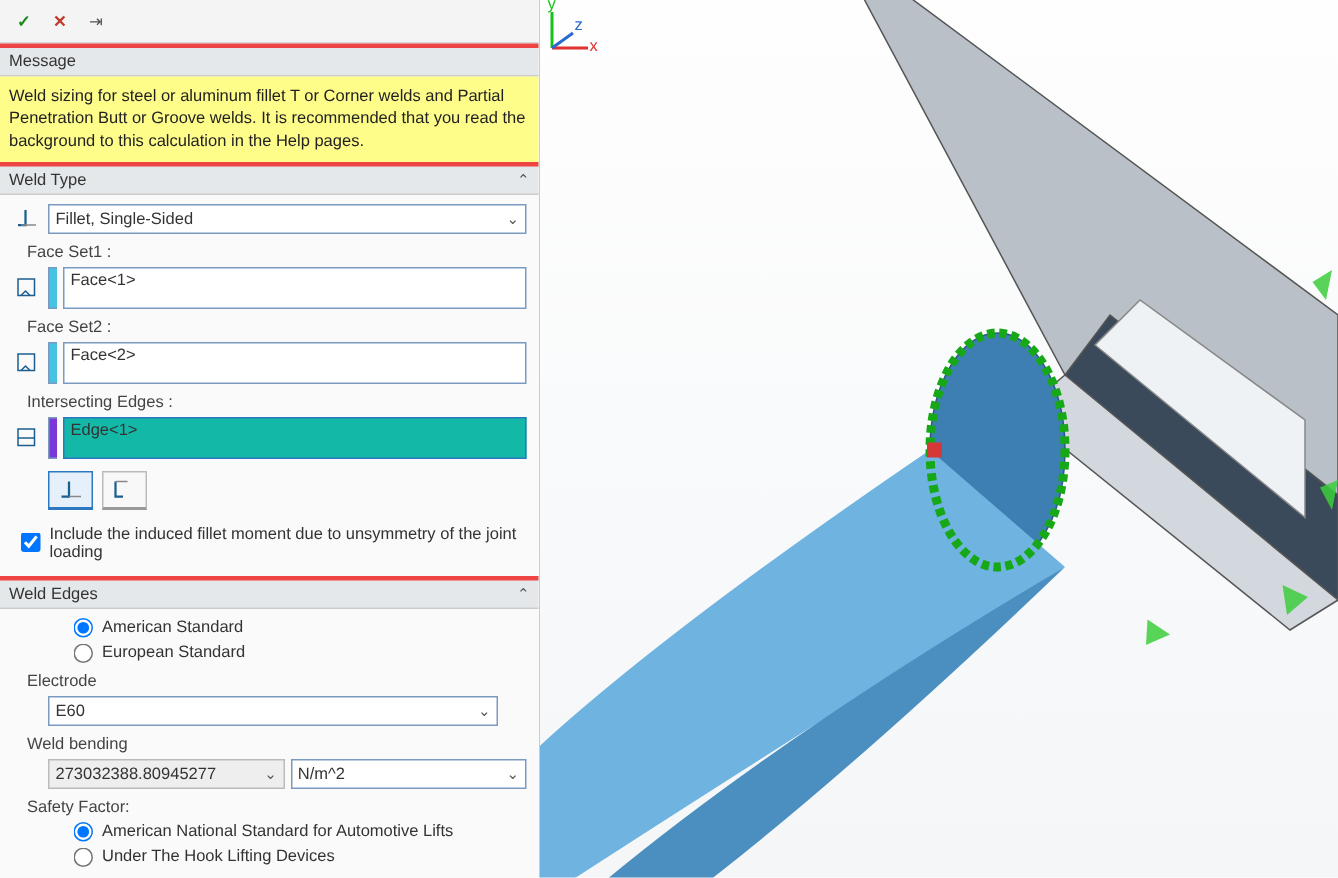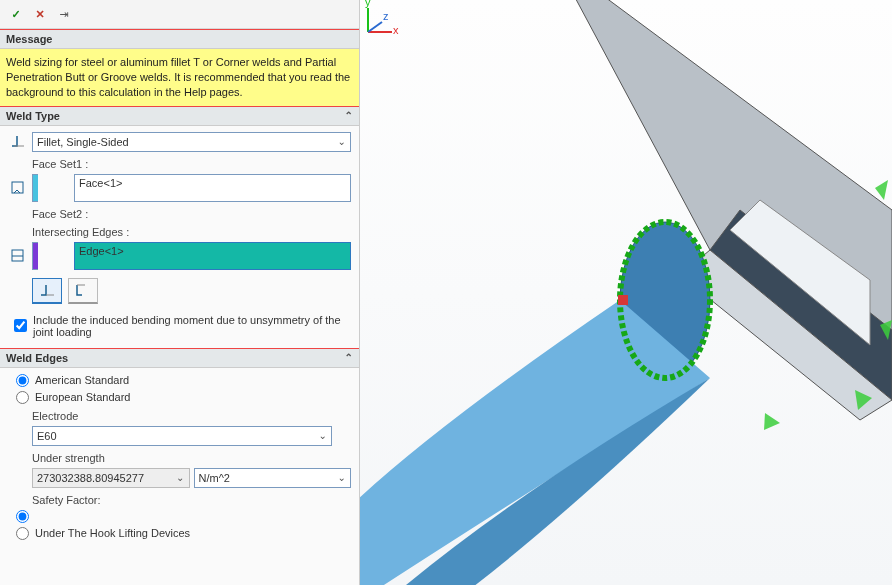--- a/index.html
+++ b/index.html
@@ -3,44 +3,44 @@
 <meta charset="utf-8">
 <style>
   * { box-sizing: border-box; margin: 0; padding: 0; font-family: "Segoe UI", Tahoma, sans-serif; font-size: 11px; color: #333; }
   body { width: 892px; height: 585px; display: flex; background: #fff; overflow: hidden; }
   .panel { width: 360px; height: 100%; border-right: 1px solid #ccc; display: flex; flex-direction: column; background: #fafafa; overflow-y: auto; }
   .canvas { flex: 1; background: linear-gradient(#fefefe,#f4f6f8); position: relative; }
 
   .toolbar { display: flex; align-items: center; gap: 8px; padding: 6px 8px; border-bottom: 1px solid #d8d8d8; background: #f4f4f4; }
   .toolbar .tb { width: 16px; height: 16px; display: flex; align-items: center; justify-content: center; cursor: pointer; }
 
-  .sect-head { background: #e4e8ea; border-top: 1px solid #ef4444; border-bottom: 1px solid #ccc; padding: 3px 6px; display: flex; justify-content: space-between; align-items: center; font-weight: 700; color: #1d567f; }
+  .sect-head { background: #e4e8ea; border-top: 3px solid #ef4444; border-bottom: 1px solid #ccc; padding: 3px 6px; display: flex; justify-content: space-between; align-items: center; font-weight: 400; color: #1d567f; }
   .sect-head .chev { color: #555; font-size: 10px; }
 
   .message-box { background: #fffd8a; padding: 6px 6px; font-size: 11px; line-height: 1.35; color: #222; }
 
   .sect-body { padding: 6px 8px 10px 8px; display: flex; flex-direction: column; gap: 4px; }
 
   .row { display: flex; gap: 4px; align-items: center; }
   .icon-slot { width: 20px; height: 20px; display: flex; align-items: center; justify-content: center; }
-  .field-label { margin-left: 24px; margin-top: 2px; color: #444; }
+  .field-label { margin-left: 10px; margin-top: 2px; color: #444; }
 
   .dropdown, .textfield, .select-list {
     flex: 1; background: #fff; border: 1px solid #7a9abf; height: 20px; padding: 1px 4px; display: flex; align-items: center; justify-content: space-between;
   }
   .dropdown.readonly { background:#eee; color:#777; border-color:#bbb; }
   .dropdown .caret { color:#555; font-size:10px; }
 
-  .select-list { height: 28px; align-items:flex-start; padding-top:2px;margin-left:32px; }
+  .select-list { height: 28px; align-items:flex-start; padding-top:2px; }
   .select-list.blue-border { border-color:#2c78c0; }
   .stripe { width:6px; align-self:stretch; border:1px solid #7a9abf; border-right:none; }
   .stripe.cyan { background:#47c2e0; }
   .stripe.purple { background:#7a39d6; }
 
-  .radio-row, .check-row { display:flex; align-items:center; gap:6px; margin-left:8px; }
+  .radio-row, .check-row { display:flex; align-items:center; gap:6px; margin-left:41px; }
   .radio-row input, .check-row input { margin:0; }
 
   .orient-btns { display:flex; gap:6px; margin-left:24px; margin-top:4px; }
   .orient-btn { width:30px; height:26px; background:#f8f8f8; border:1px solid #bbb; border-bottom:2px solid #999; display:flex; align-items:center; justify-content:center; cursor:pointer; }
   .orient-btn.active { background:#e6f0fb; border-color:#2c78c0; }
 
   .strength-row { display:flex; gap:4px; margin-left:24px; align-items:center; }
   .strength-row .val { width:150px; }
   .strength-row .unit { width:130px; }
 
@@ -89,20 +89,32 @@
             <path d="M4 13l3-3 3 3" stroke="#1a5f8f" fill="none"></path>
           </svg>
       </div>
       <div class="stripe cyan"></div>
       <div class="select-list">
         <span>Face&lt;1&gt;</span>
       </div>
     </div>
 
     <div class="field-label">Face Set2 :</div>
+    <div class="row">
+      <div class="icon-slot">
+        <svg width="16" height="16">
+            <rect x="2" y="2" width="11" height="11" fill="none" stroke="#1a5f8f"></rect>
+            <path d="M4 13l3-3 3 3" stroke="#1a5f8f" fill="none"></path>
+          </svg>
+      </div>
+      <div class="stripe cyan"></div>
+      <div class="select-list">
+        <span>Face&lt;2&gt;</span>
+      </div>
+    </div>
 
     <div class="field-label">Intersecting Edges :</div>
     <div class="row">
       <div class="icon-slot">
         <svg width="16" height="16">
             <rect x="2" y="2" width="11" height="11" fill="none" stroke="#1a5f8f"></rect>
             <line x1="2" y1="8" x2="13" y2="8" stroke="#1a5f8f"></line>
           </svg>
       </div>
       <div class="stripe purple"></div>
@@ -121,21 +133,21 @@
       <div class="orient-btn">
         <svg width="18" height="16">
             <path d="M3 3v10h5" stroke="#1a5f8f" fill="none" stroke-width="1.5"></path>
             <path d="M3 3h8" stroke="#888"></path>
           </svg>
       </div>
     </div>
 
     <div class="check-row" style="margin-left:6px;margin-top:6px">
       <input type="checkbox" checked="" style="">
-      <span>Include the induced bending moment due to unsymmetry of the joint loading</span>
+      <span>Include the induced fillet moment due to unsymmetry of the joint loading</span>
     </div>
   </div>
 
   <div class="sect-head">
     <span>Weld Edges</span>
     <span class="chev">⌃</span>
   </div>
   <div class="sect-body">
     <div class="radio-row">
       <input type="radio" name="std" checked="" style="">
@@ -147,35 +159,36 @@
     </div>
 
     <div class="field-label">Electrode</div>
     <div class="row" style="margin-left:24px">
       <div class="dropdown" style="width:300px;flex:none">
         <span>E60</span>
         <span class="caret">⌄</span>
       </div>
     </div>
 
-    <div class="field-label">Under strength</div>
+    <div class="field-label">Weld bending</div>
     <div class="strength-row">
       <div class="dropdown readonly val">
         <span>273032388.80945277</span>
         <span class="caret">⌄</span>
       </div>
       <div class="dropdown unit">
         <span>N/m^2</span>
         <span class="caret">⌄</span>
       </div>
     </div>
 
     <div class="field-label">Safety Factor:</div>
     <div class="radio-row">
       <input type="radio" name="sf" checked="" style="">
+      <span>American National Standard for Automotive Lifts</span>
     </div>
     <div class="radio-row">
       <input type="radio" name="sf" style="">
       <span>Under The Hook Lifting Devices</span>
     </div>
 
   </div>
 </div>
 
 <div class="canvas">

